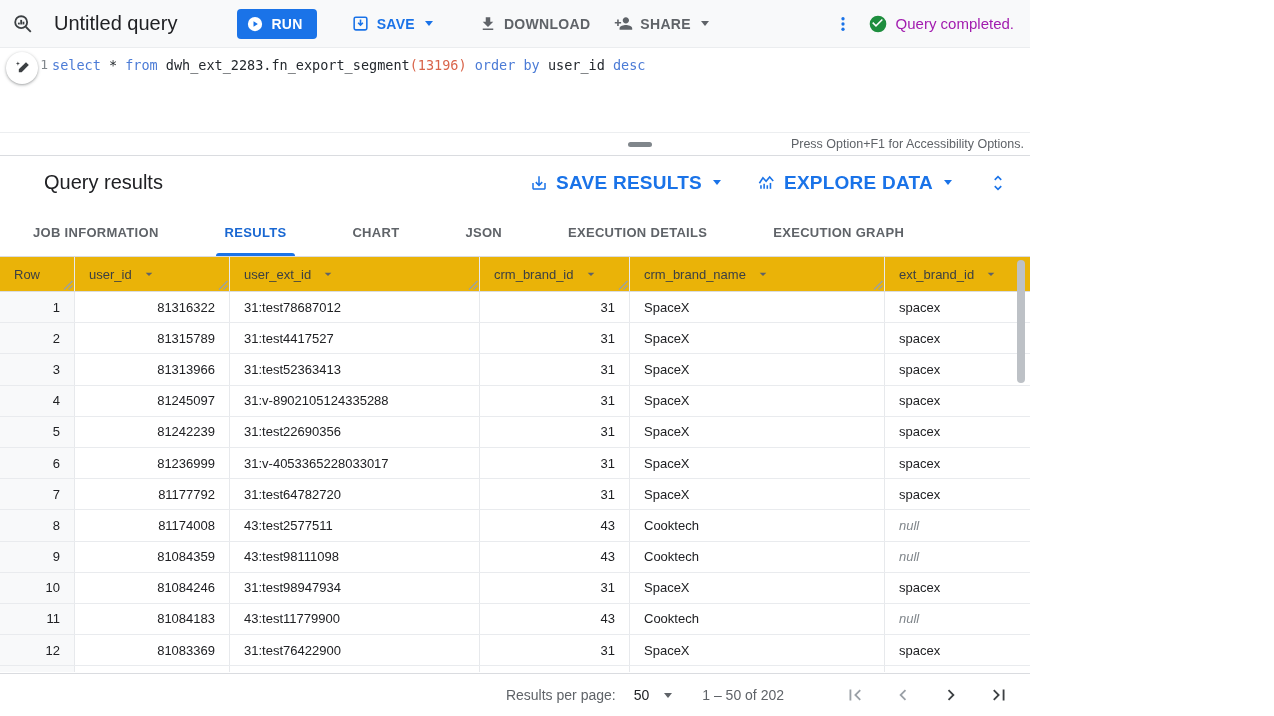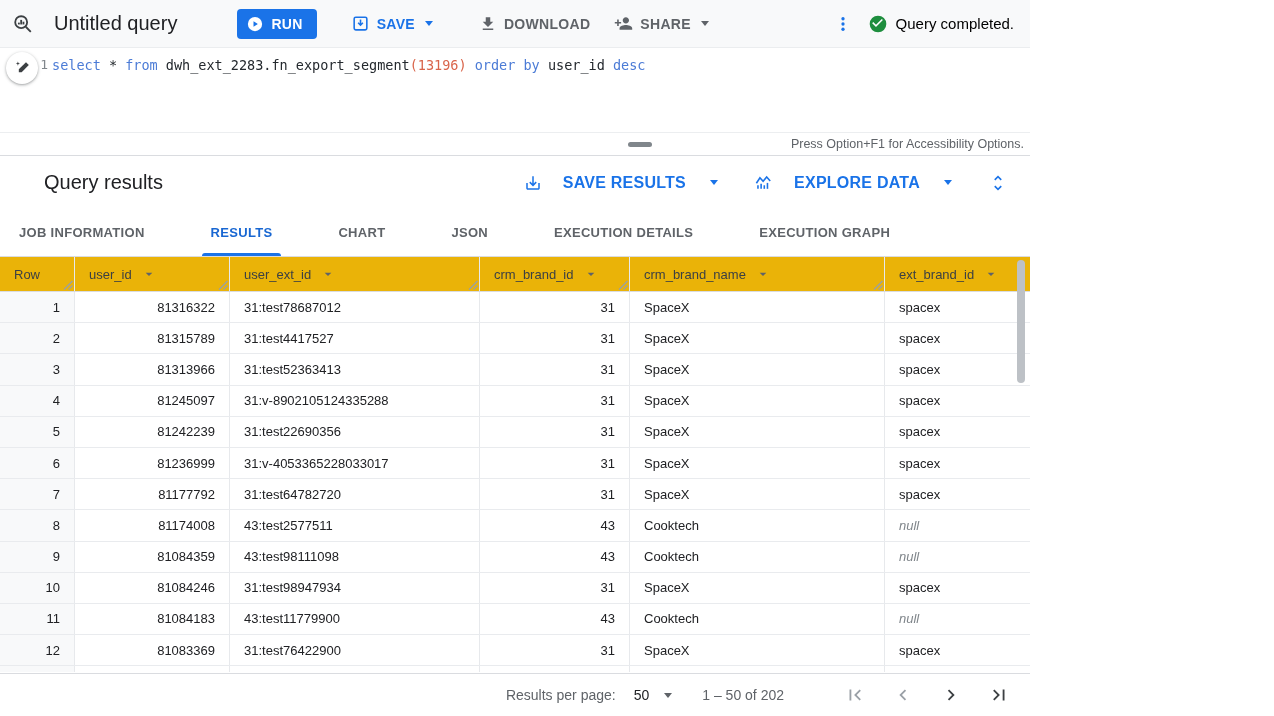--- a/index.html
+++ b/index.html
@@ -17,21 +17,21 @@
              font-family:inherit; font-size:14px; font-weight:bold; letter-spacing:.3px; cursor:pointer; }
   .text-btn { display:flex; align-items:center; gap:7px; background:none; border:none;
               font-family:inherit; font-size:14px; font-weight:bold; letter-spacing:.3px; cursor:pointer; white-space:nowrap; }
   .text-btn.blue { color:var(--accent); }
   .text-btn.gray { color:#5f6368; }
   .caret { width:0; height:0; border-left:4.5px solid transparent; border-right:4.5px solid transparent;
            border-top:5px solid currentColor; display:inline-block; margin-left:3px; }
   .ml-save { margin-left:34px; } .ml-dl { margin-left:46px; } .ml-sh { margin-left:24px; }
   .toolbar-right { margin-left:auto; display:flex; align-items:center; gap:16px; }
   .kebab { width:18px; height:22px; display:flex; align-items:center; justify-content:center; cursor:pointer; background:none; border:none; }
-  .status { display:flex; align-items:center; gap:8px; font-size:15px; color:#000000; white-space:nowrap; }
+  .status { display:flex; align-items:center; gap:8px; font-size:15px; color:#a21caf; white-space:nowrap; }
 
   
   .editor { flex:0 0 84px; background:#fff; position:relative; }
   .gemini-btn { position:absolute; left:6px; top:4px; width:32px; height:32px; border-radius:50%;
                 background:#fff; border:none; cursor:pointer;
                 box-shadow:0 1px 2px rgba(60,64,67,.3), 0 1px 3px 1px rgba(60,64,67,.15);
                 display:flex; align-items:center; justify-content:center; }
   .line-no { position:absolute; left:28px; top:9px; width:20px; text-align:right;
              font-family:"DejaVu Sans Mono", monospace; font-size:13px; color:#80868b; }
   .code-line { position:absolute; left:52px; top:8px; font-family:"DejaVu Sans Mono", monospace;
@@ -42,25 +42,25 @@
                   position:relative; display:flex; align-items:center; justify-content:flex-end; padding-right:6px; }
   .drag-handle { position:absolute; left:628px; top:9px; width:24px; height:5px; border-radius:3px;
                  background:#80868b; cursor:row-resize; }
   .a11y-hint { font-size:12.5px; color:#5f6368; }
 
   
   .results { flex:1; display:flex; flex-direction:column; background:#fff; min-height:0; }
   .results-header { flex:0 0 53px; display:flex; align-items:center; padding:0 22px 0 30px;margin-left:14px; }
   .results-title { font-size:20px; color:#202124; }
   .rh-actions { margin-left:auto; display:flex; align-items:center; gap:36px; }
-  .rh-btn { display:flex; align-items:center; gap:21px; color:var(--accent); background:none; border:none;
-            font-family:inherit; font-size:16px; font-weight:bold; letter-spacing:.25px; cursor:pointer; white-space:nowrap; }
+  .rh-btn { display:flex; align-items:center; gap:8px; color:var(--accent); background:none; border:none;
+            font-family:inherit; font-size:19px; font-weight:bold; letter-spacing:.25px; cursor:pointer; white-space:nowrap; }
   .expand-btn { background:none; border:none; color:var(--accent); cursor:pointer; display:flex; align-items:center; }
 
-  .tabbar { flex:0 0 48px; display:flex; align-items:stretch; padding-left:16px; border-bottom:1px solid #dadce0; }
+  .tabbar { flex:0 0 48px; display:flex; align-items:stretch; padding-left:30px; border-bottom:1px solid #dadce0; }
   .tab { margin-right:60px; padding:0 3px; font-size:13px; font-weight:bold; letter-spacing:.3px;
          color:#5f6368; position:relative; display:flex; align-items:center; cursor:pointer; white-space:nowrap; }
   .tab.active { color:var(--tab-active); }
   .tab.active::after { content:""; position:absolute; left:-6px; right:-6px; bottom:0; height:3px;
                        background:var(--accent); border-radius:3px 3px 0 0; }
 
   
   .table-region { flex:1; position:relative; min-height:0; overflow:hidden; }
   .right-col-line { position:absolute; left:1252px; top:0; bottom:0; width:1px; background:#e7e9ec; }
   .thead { display:flex; height:35px; background:#eab308; border-bottom:1px solid #dadce0; }

